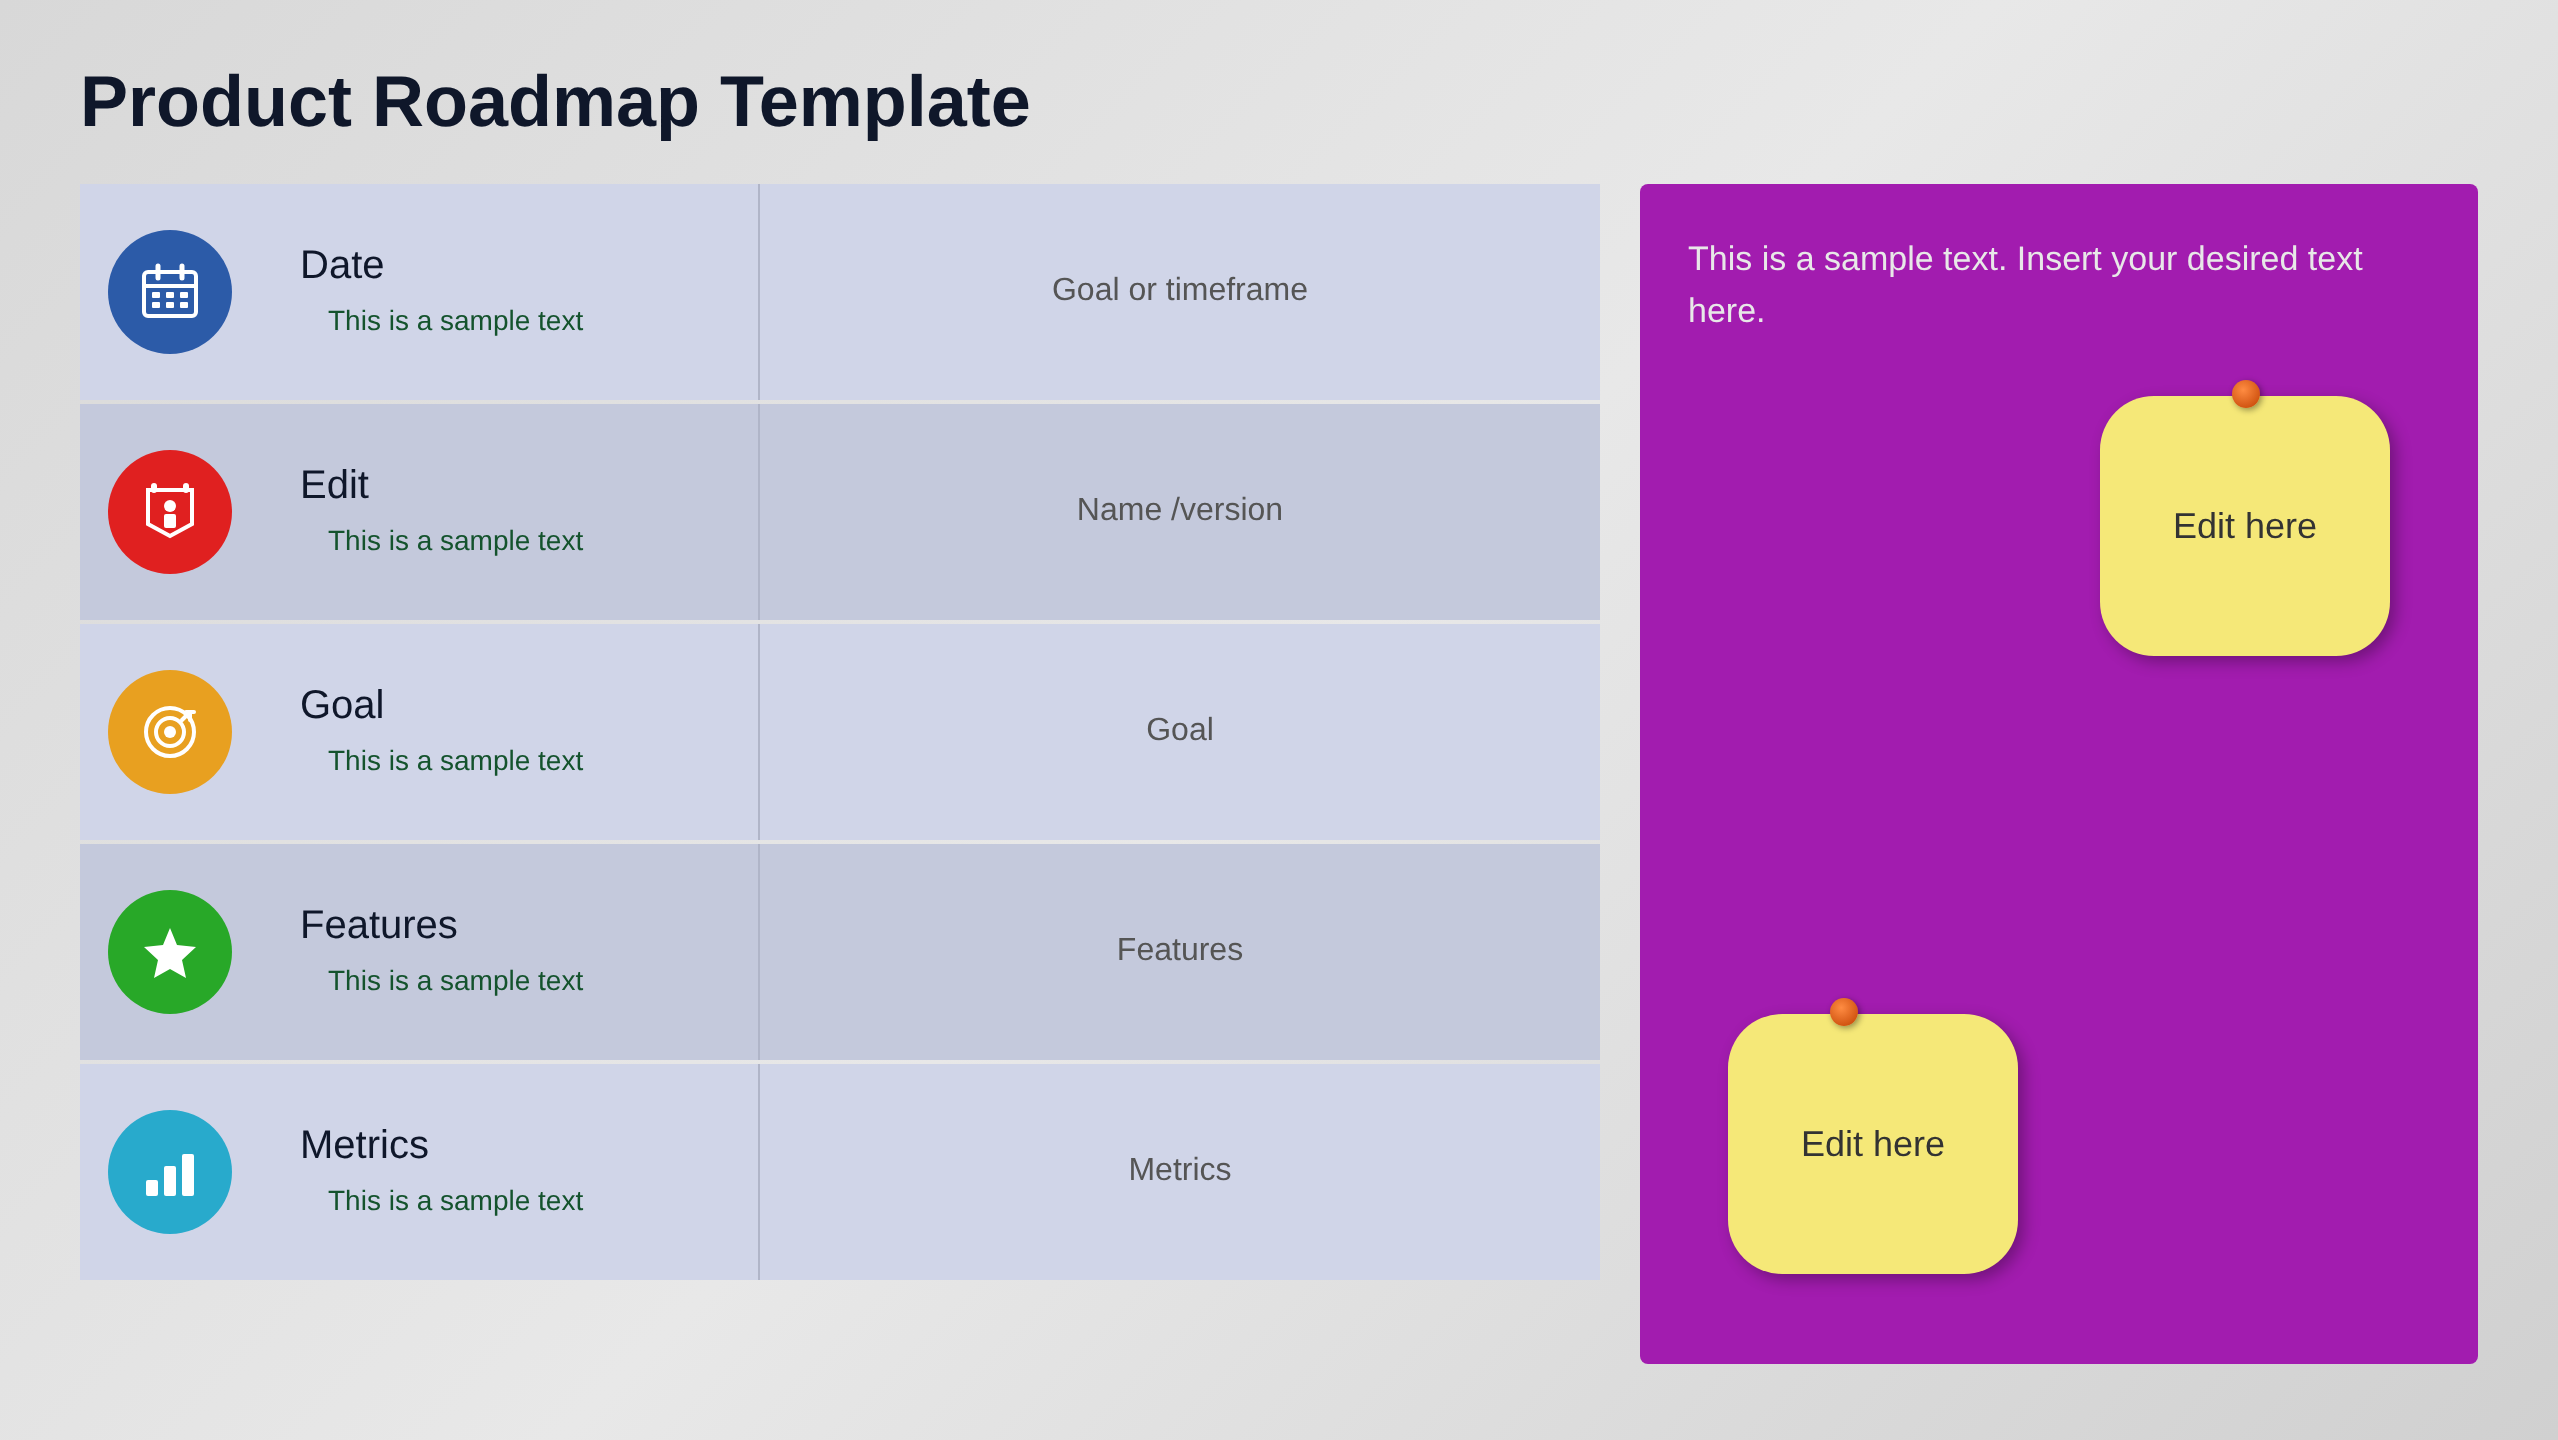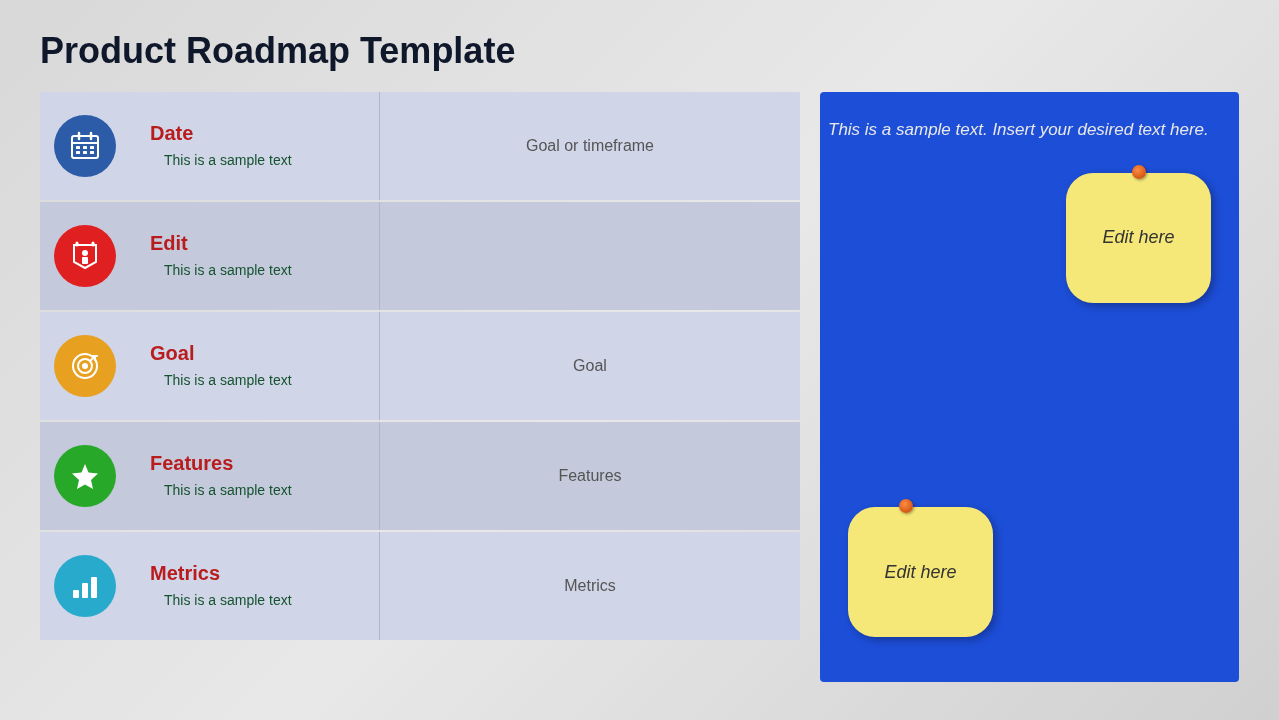--- a/index.html
+++ b/index.html
@@ -83,22 +83,22 @@
       padding: 15px 20px;
       display: flex;
       flex-direction: column;
       justify-content: center;
       border-right: 1px solid #b0b5c8;
       flex-shrink: 0;
     }
 
     .row-label {
       font-size: 20px;
-      font-weight: 700;
-      color: #b91c1c;
+      font-weight: 400;
+      color: #0f172a;
       margin-bottom: 6px;
     }
 
     .row-subtext {
       font-size: 14px;
       color: #14532d;
       line-height: 1.4;
       margin-left: 14px;
     }
 
@@ -107,27 +107,26 @@
       display: flex;
       align-items: center;
       justify-content: center;
       font-size: 16px;
       color: #555;
     }
 
     
     .right-panel {
       flex: 1;
-      background: #1d4ed8;
+      background: #a21caf;
       border-radius: 4px;
-      padding: 25px 8px;
+      padding: 25px 24px;
       position: relative;
       display: flex;
       flex-direction: column;
-      font-style: italic;
     }
 
     .panel-text {
       font-size: 17px;
       color: #e8e8e8;
       line-height: 1.5;
       margin-bottom: 20px;
     }
 
     .sticky-notes-area {
@@ -228,20 +227,21 @@
               <path d="M24 5 L24 3" stroke="white" stroke-width="3" stroke-linecap="round"></path>
               <circle cx="16" cy="13" r="3" fill="white"></circle>
               <rect x="13" y="17" width="6" height="7" rx="1" fill="white"></rect>
             </svg>
           </div>
         </div>
         <div class="label-cell">
           <div class="row-label">Edit</div>
           <div class="row-subtext">This is a sample text</div>
         </div>
+        <div class="value-cell">Name /version</div>
       </div>
 
       <div class="table-row">
         <div class="icon-cell">
           <div class="icon-circle icon-yellow">
             <svg class="icon-svg" viewBox="0 0 32 32">
               <circle cx="16" cy="16" r="12" fill="none" stroke="white" stroke-width="2"></circle>
               <circle cx="16" cy="16" r="7" fill="none" stroke="white" stroke-width="2"></circle>
               <circle cx="16" cy="16" r="3" fill="white"></circle>
               <line x1="22" y1="10" x2="26" y2="6" stroke="white" stroke-width="2" stroke-linecap="round"></line>

